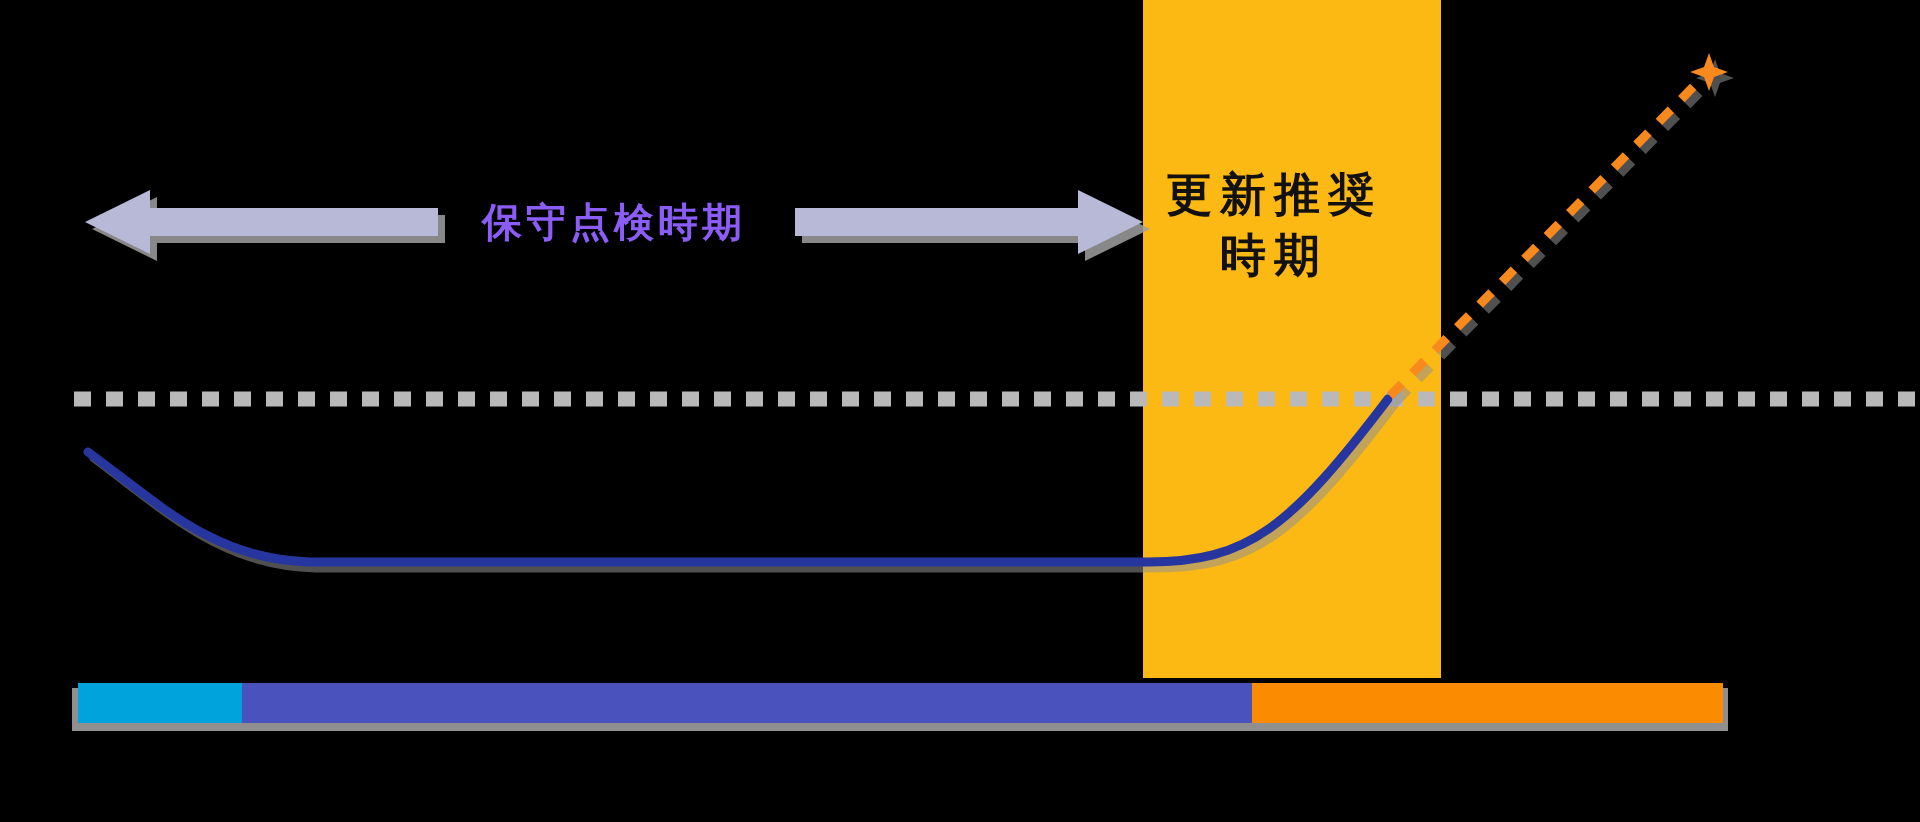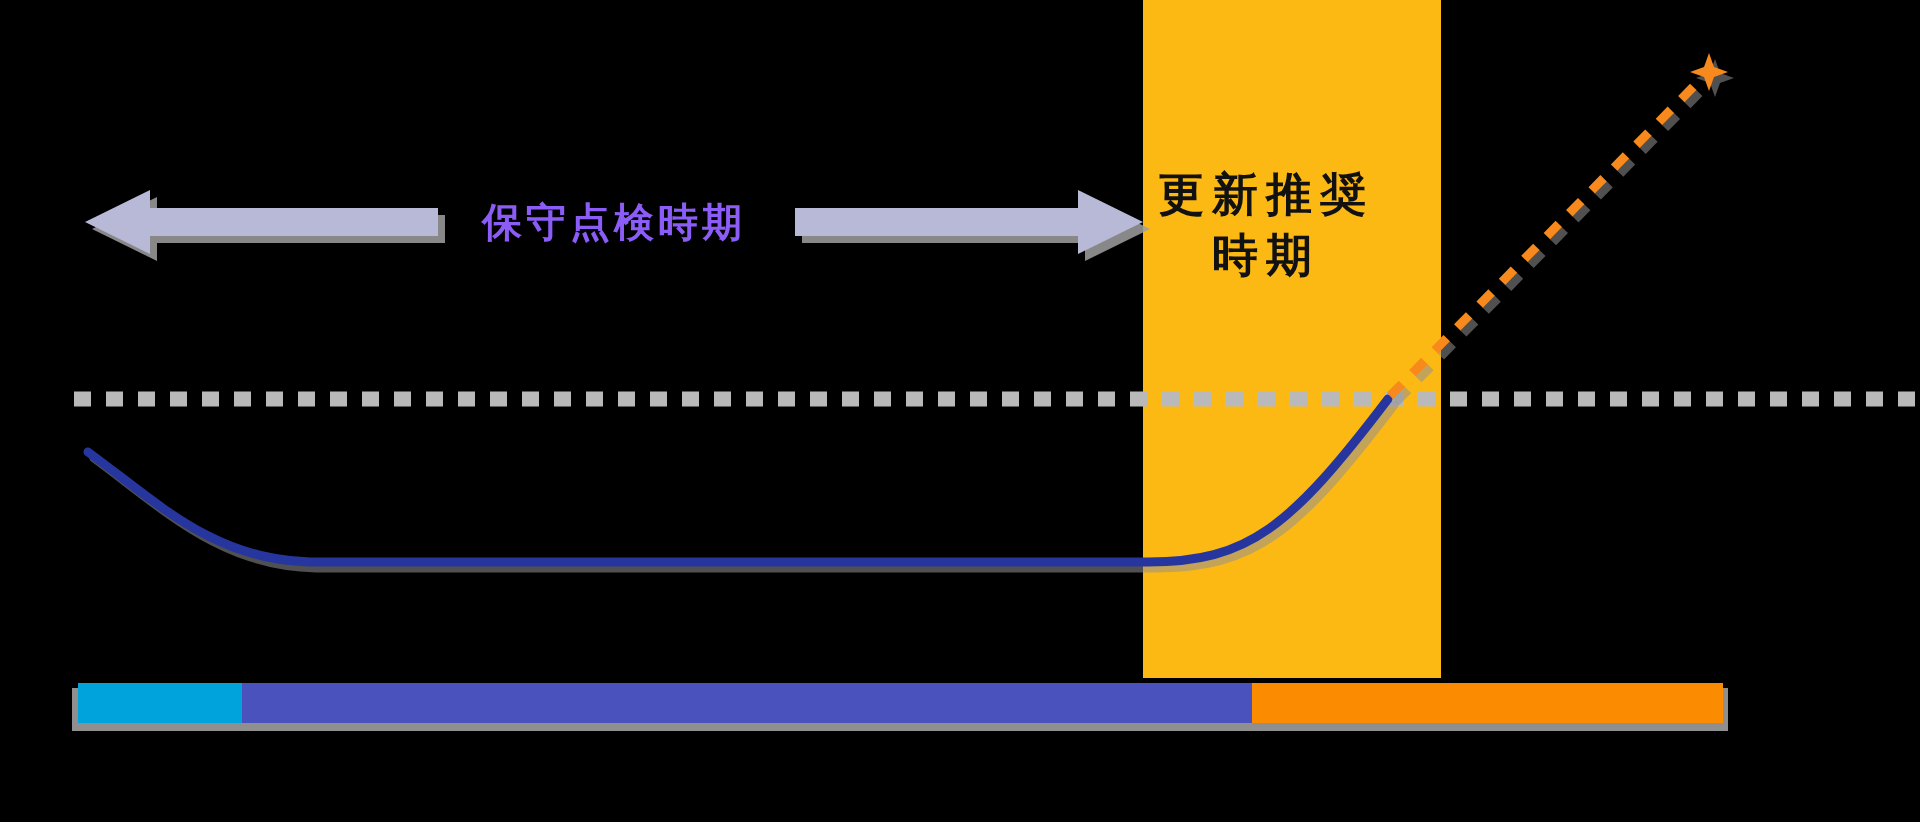--- a/index.html
+++ b/index.html
@@ -11,21 +11,21 @@
   .shadowed{filter:drop-shadow(6px 6px 0 rgba(145,145,145,0.55));}
   .arrow-shadow{filter:drop-shadow(7px 7px 0 rgba(160,160,160,0.85));}
   .label{position:absolute;z-index:5;font-weight:bold;text-align:center;}
   .maintenance-label{
     left:85px;top:195px;width:1058px;height:54px;line-height:54px;
     font-size:40px;letter-spacing:4px;color:#8b5cf6;
   }
   .update-label{
     left:1143px;top:164px;width:246px;
     font-size:46px;font-weight:900;letter-spacing:8px;line-height:61px;
-    color:#111111;white-space:pre-line;
+    color:#111111;white-space:pre-line;padding-left:8px;
   }
 </style>
 </head>
 <body>
 
 <div class="canvas">
 
   <svg width="1920" height="822" viewBox="0 0 1920 822">
 
     <rect x="1143" y="0" width="298" height="678" fill="#FDB913"></rect>

